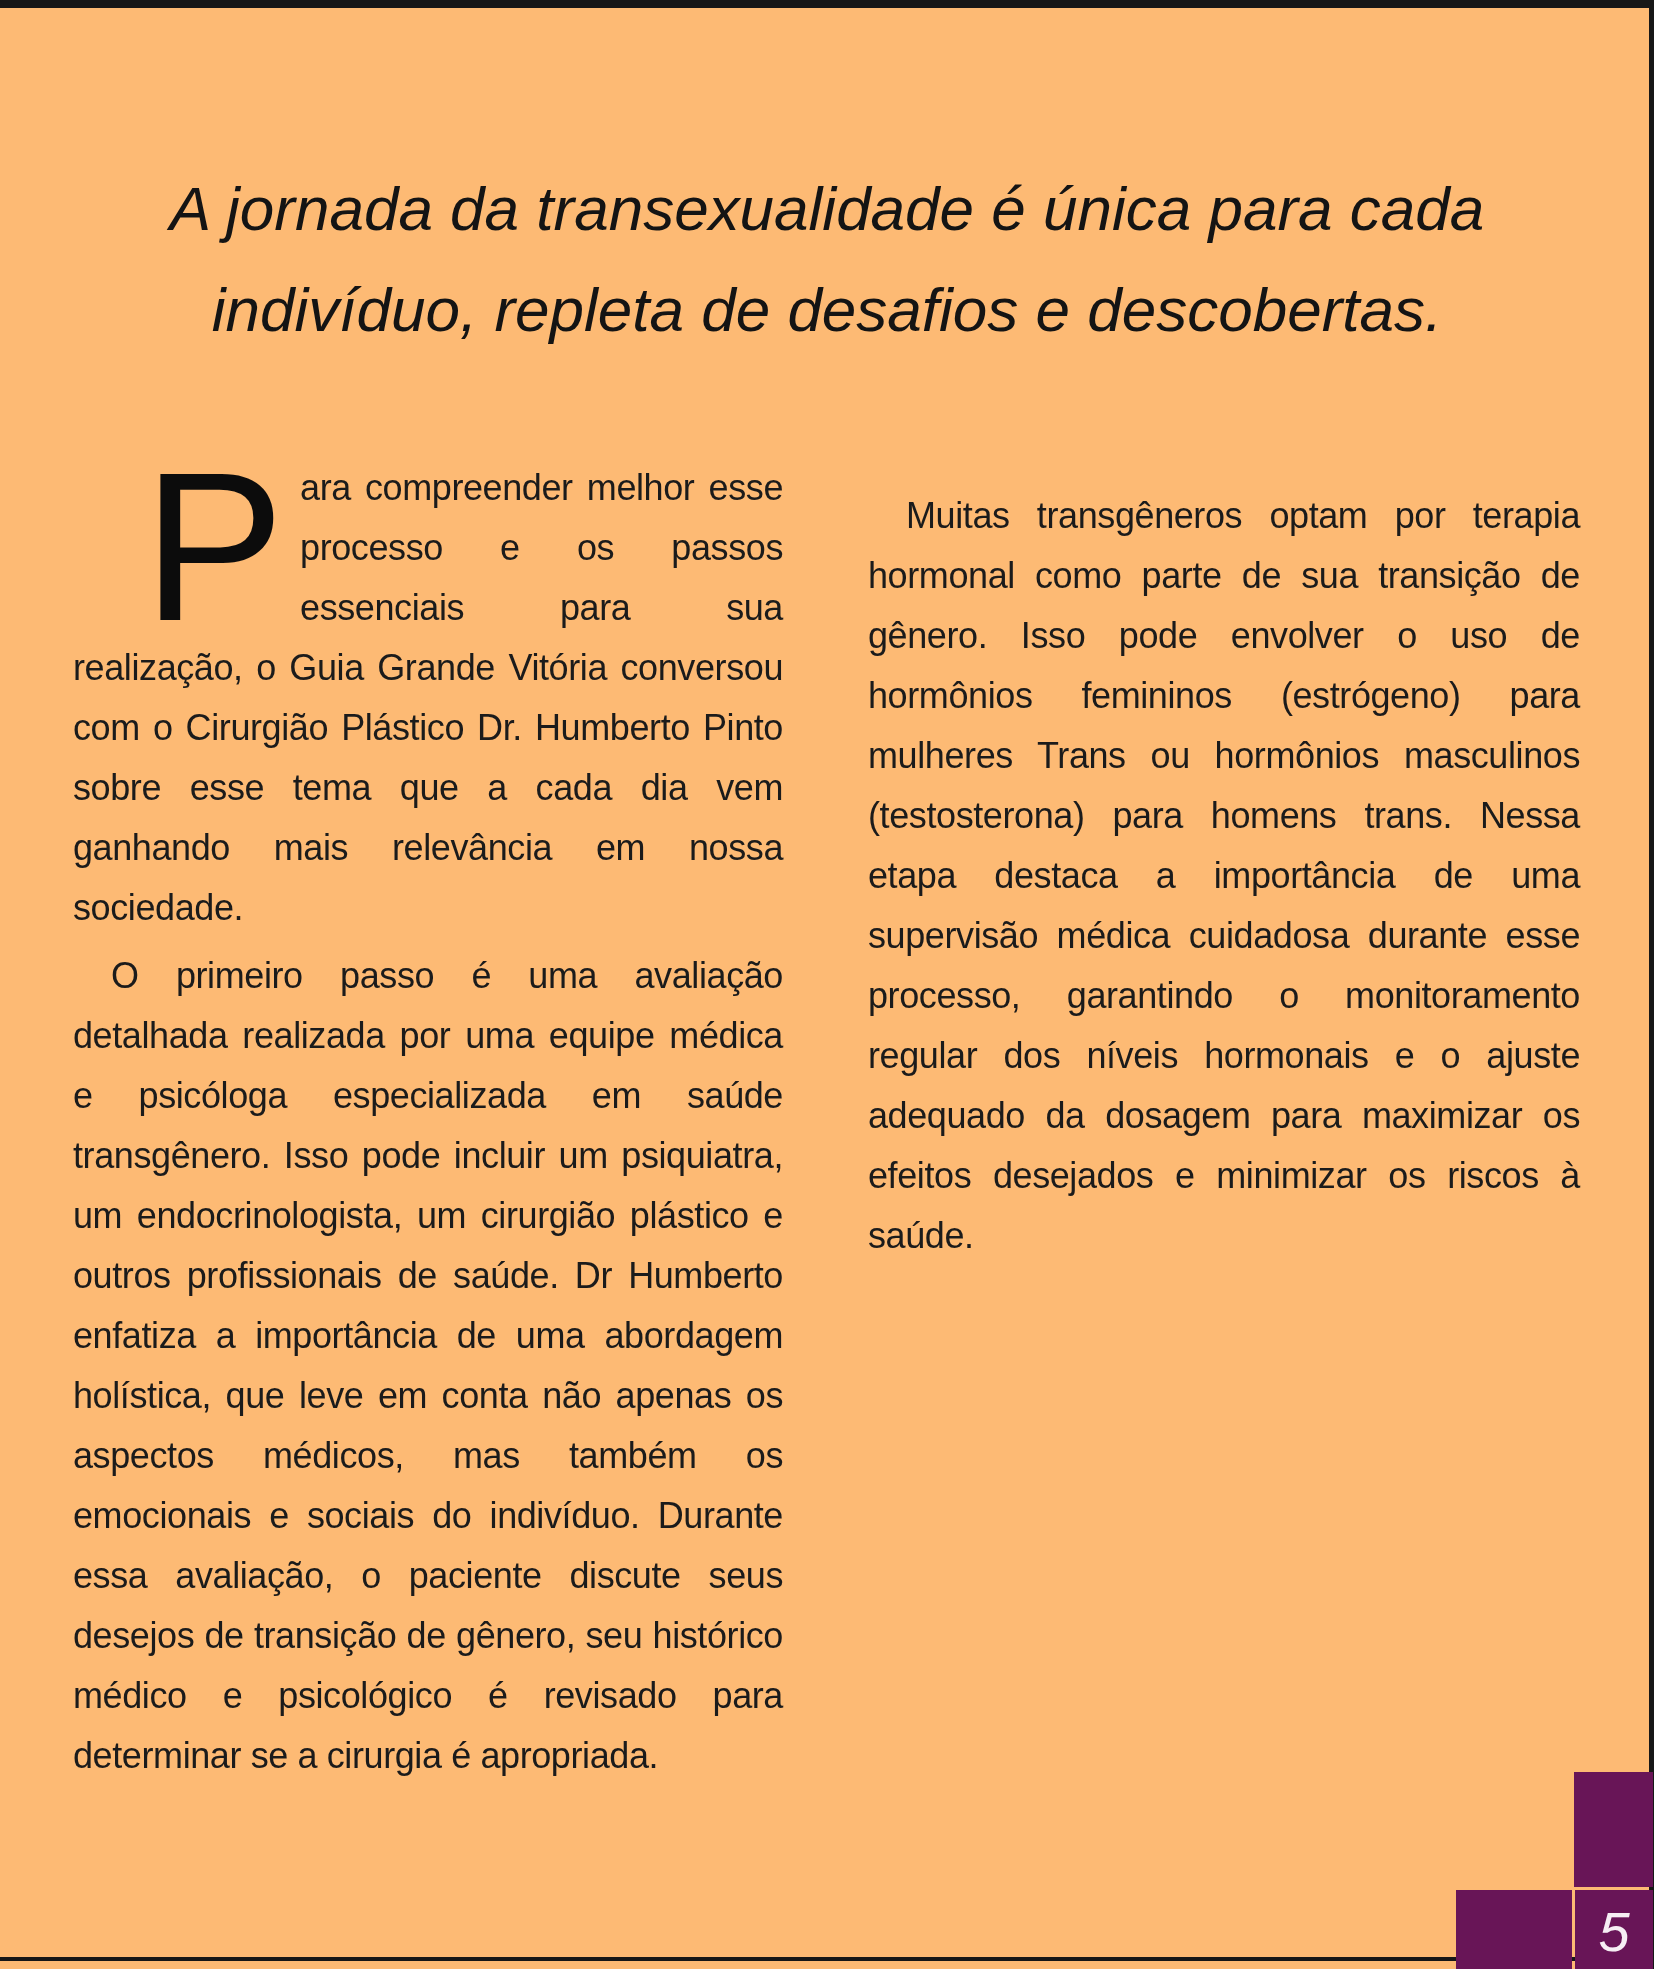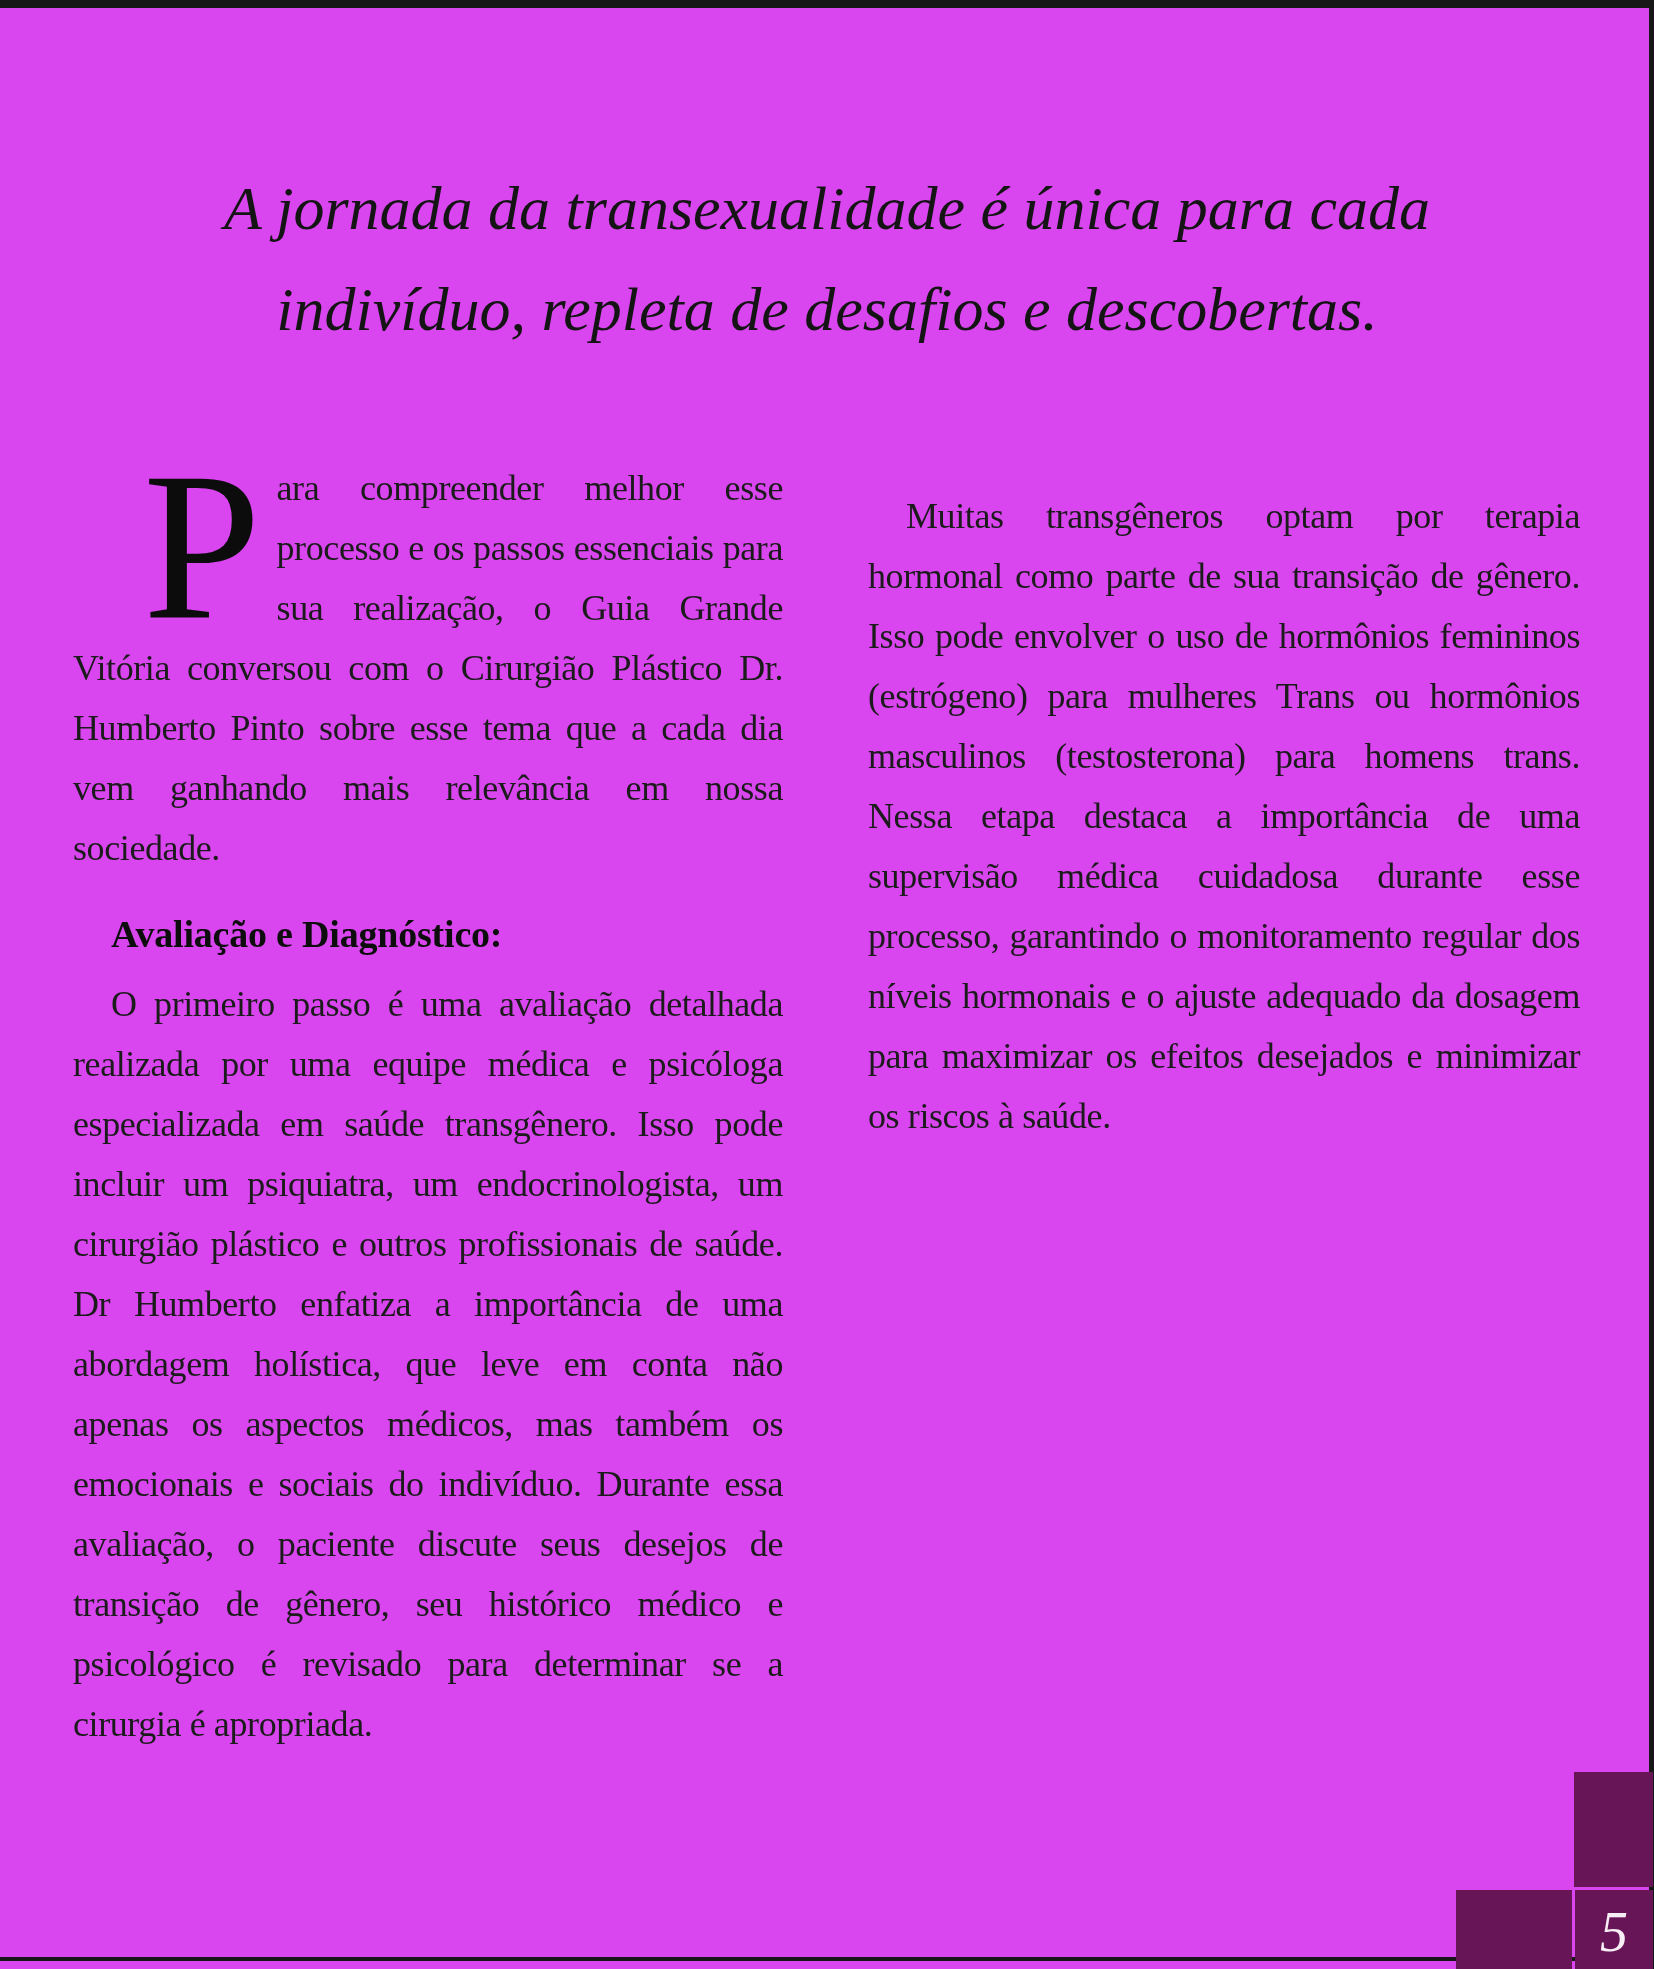--- a/index.html
+++ b/index.html
@@ -4,23 +4,23 @@
 <style>
   html, body {
     margin: 0;
     padding: 0;
     background: #ffffff;
   }
   .page {
     position: relative;
     width: 1654px;
     height: 1969px;
-    background: #d946ef;
+    background: #fdba74;
     overflow: hidden;
-    font-family: Liberation Serif, serif;
+    font-family: Liberation Sans, sans-serif;
     color: #1b1b1b;
   }
   
   .border-top {
     position: absolute; top: 0; left: 0; right: 0; height: 8px;
     background: #171717; z-index: 1;
   }
   .border-right {
     position: absolute; top: 0; right: 0; bottom: 0; width: 5px;
     background: #171717; z-index: 1;
@@ -120,21 +120,20 @@
   <div class="border-bottom"></div>
 
   <div class="title-quote">
     <div class="inner">A jornada da transexualidade é única para cada indivíduo, repleta de desafios e descobertas.</div>
   </div>
 
   <div class="column col-left">
     <p>
       <span class="dropcap">P</span><span>ara compreender melhor esse processo e os passos essenciais para sua realização, o Guia Grande Vitória conversou com o Cirurgião Plástico Dr. Humberto Pinto sobre esse tema que a cada dia vem ganhando mais relevância em nossa sociedade.</span>
     </p>
-    <div class="section-heading">Avaliação e Diagnóstico:</div>
     <p class="para-indent">O primeiro passo é uma avaliação detalhada realizada por uma equipe médica e psicóloga especializada em saúde transgênero. Isso pode incluir um psiquiatra, um endocrinologista, um cirurgião plástico e outros profissionais de saúde. Dr Humberto enfatiza a importância de uma abordagem holística, que leve em conta não apenas os aspectos médicos, mas também os emocionais e sociais do indivíduo. Durante essa avaliação, o paciente discute seus desejos de transição de gênero, seu histórico médico e psicológico é revisado para determinar se a cirurgia é apropriada.</p>
   </div>
 
   <div class="column col-right">
     <p class="para-indent">Muitas transgêneros optam por terapia hormonal como parte de sua transição de gênero. Isso pode envolver o uso de hormônios femininos (estrógeno) para mulheres Trans ou hormônios masculinos (testosterona) para homens trans. Nessa etapa destaca a importância de uma supervisão médica cuidadosa durante esse processo, garantindo o monitoramento regular dos níveis hormonais e o ajuste adequado da dosagem para maximizar os efeitos desejados e minimizar os riscos à saúde.</p>
   </div>
 
   <div class="deco-block deco-top"></div>
   <div class="deco-block deco-wide"></div>
   <div class="page-number-badge">

